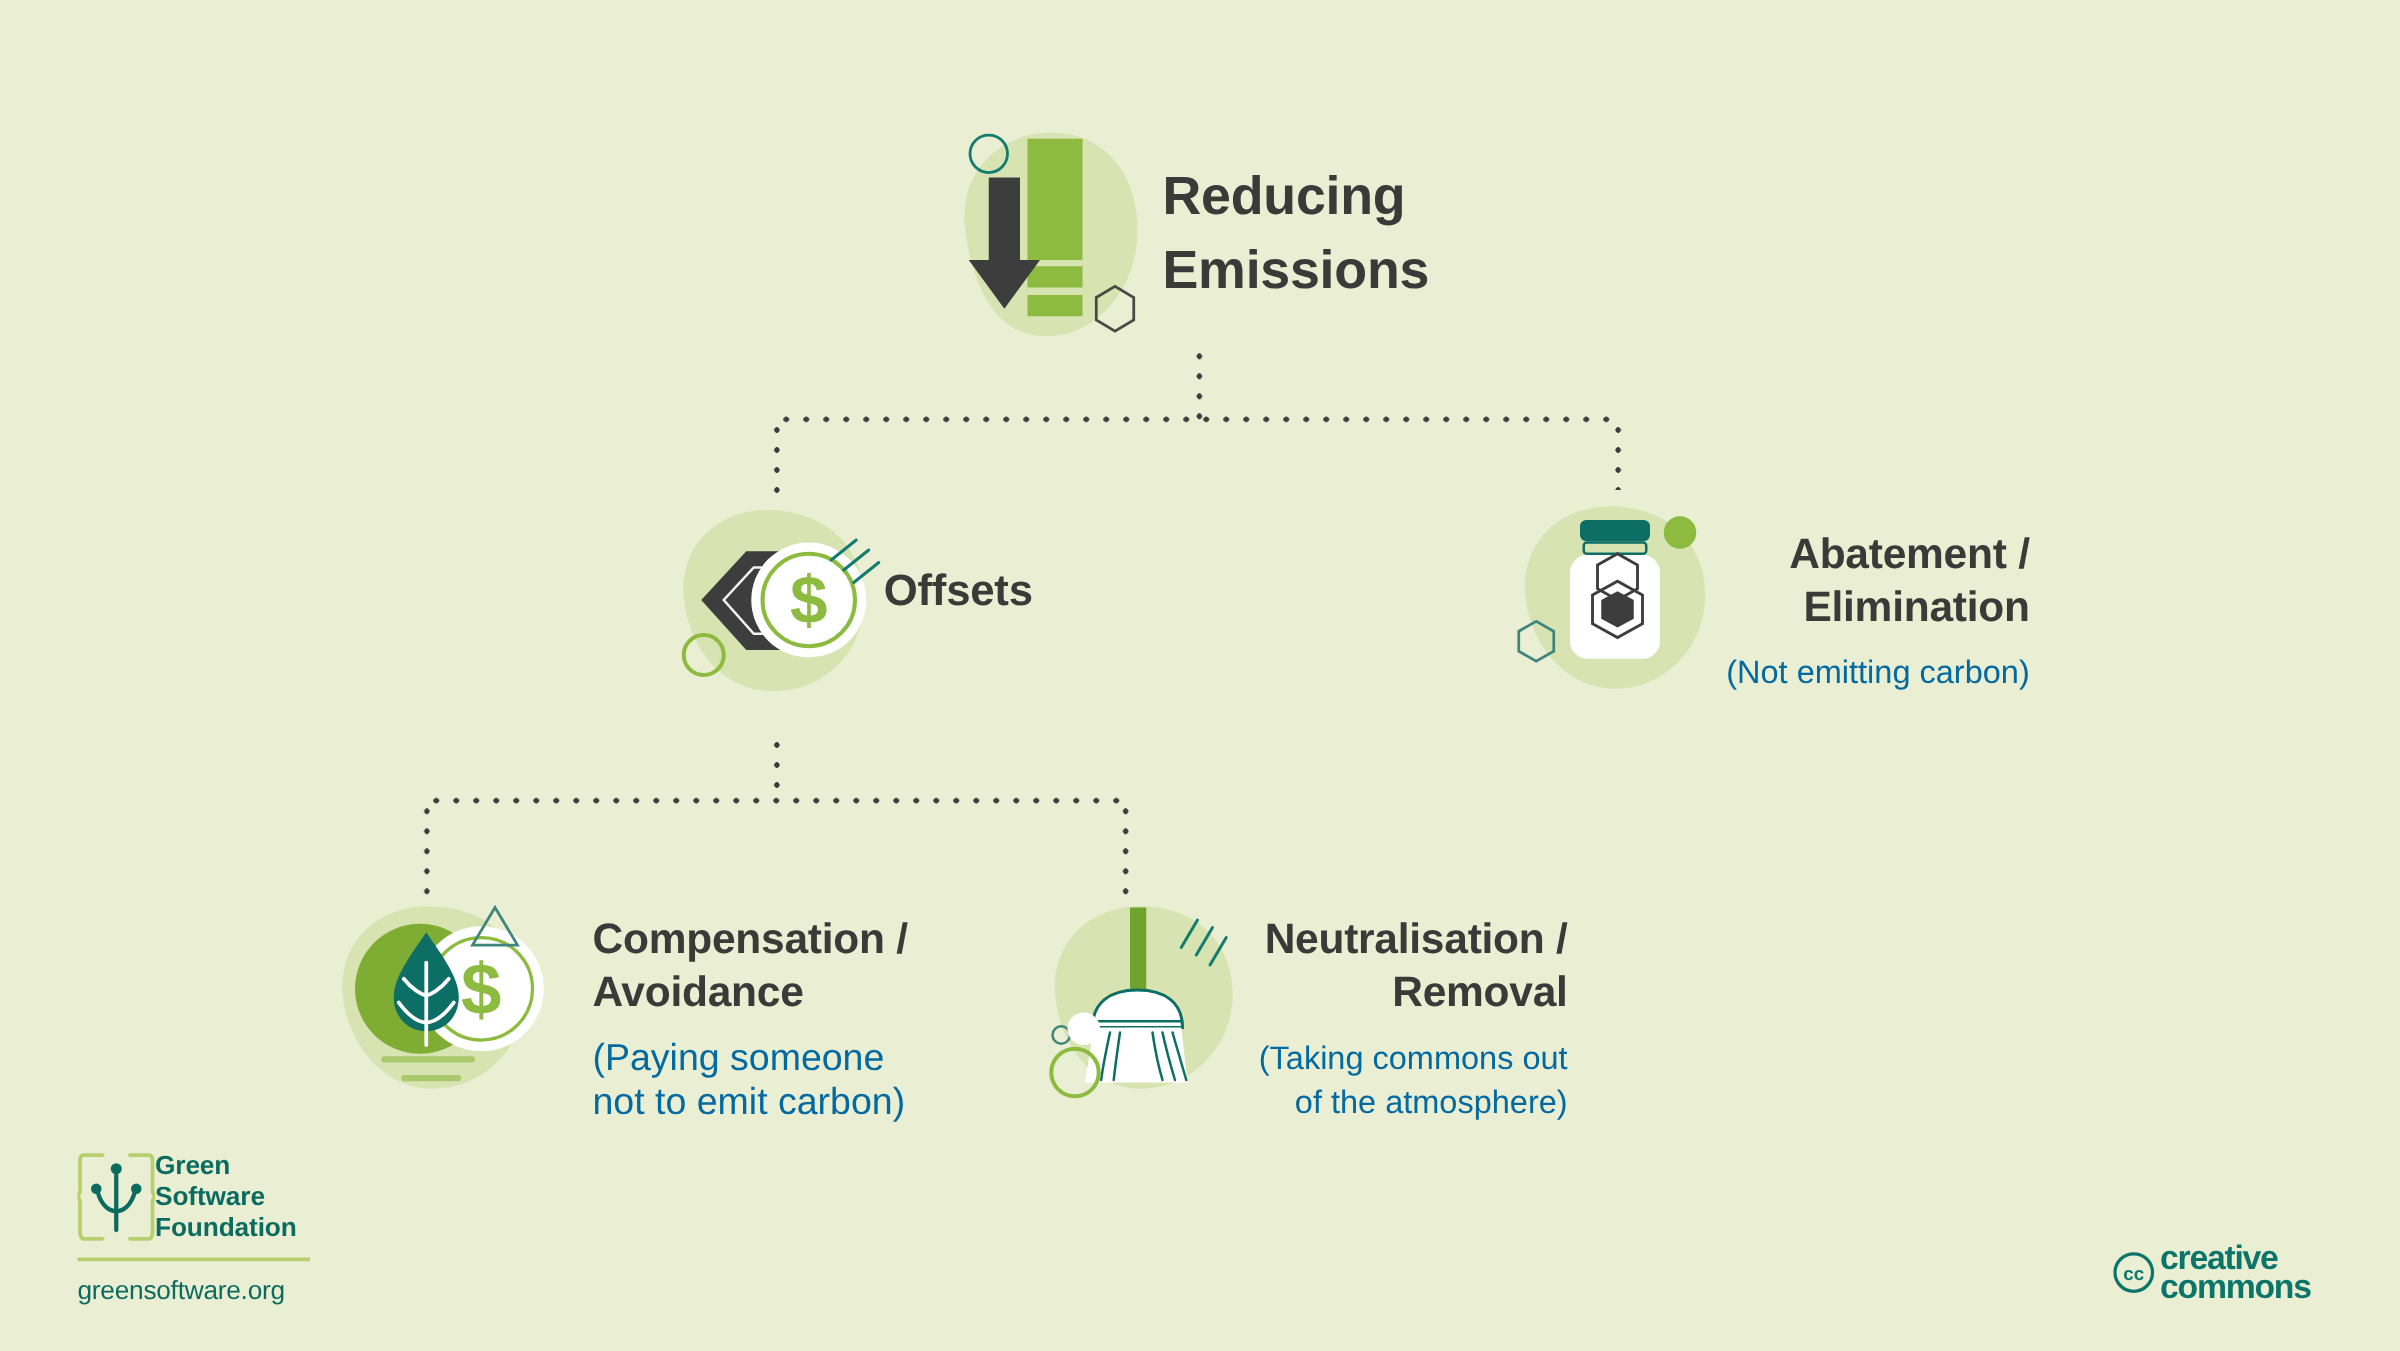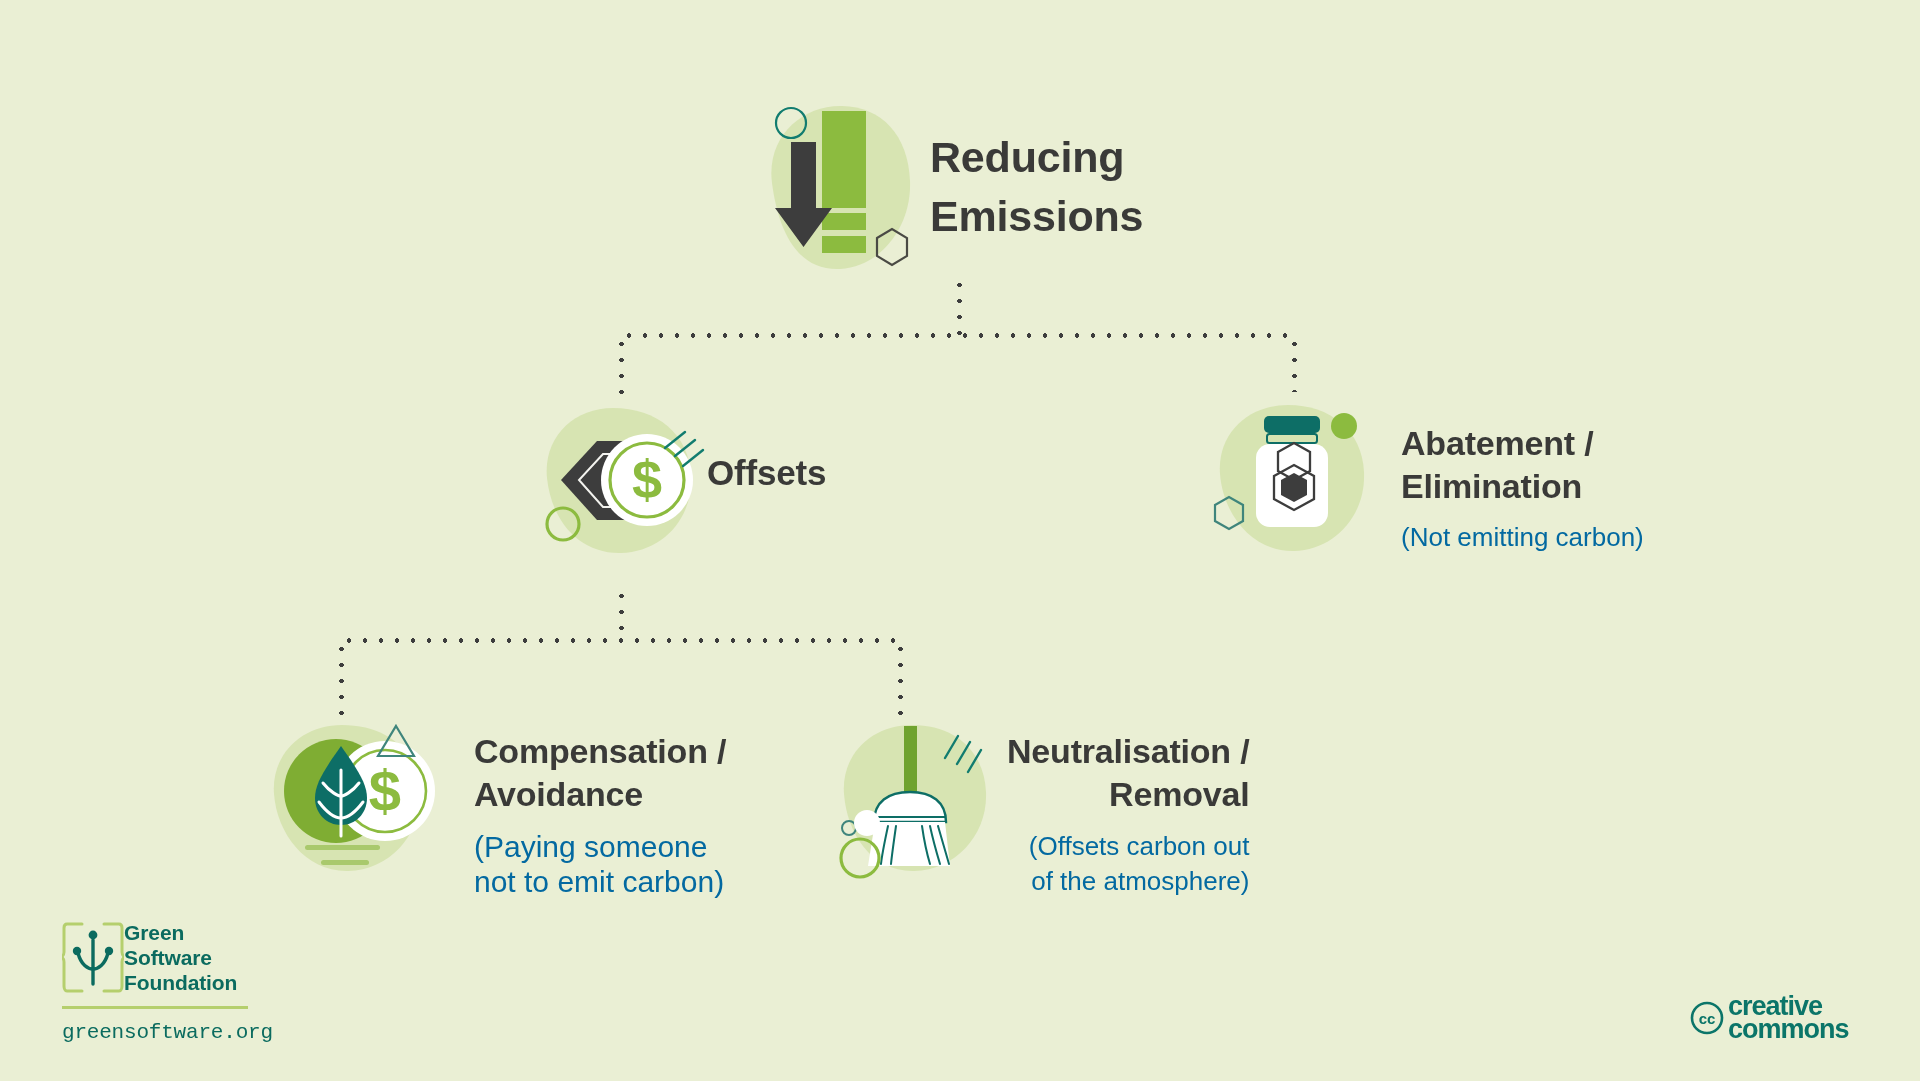--- a/index.html
+++ b/index.html
@@ -42,21 +42,21 @@
   }
 
   
   .gsf { position:absolute; left:62px; top:920px; }
   .gsf-row { display:flex; align-items:center; gap:0; }
   .gsf-name {
     color:#0b6b5f; font-weight:bold; font-size:21px; line-height:25px;
     letter-spacing:-0.1px;
   }
   .gsf-rule { width:186px; height:3px; background:#b5cf6d; margin-top:11px; }
-  .gsf-url { color:#0b6b5f; font-size:21px; margin-top:12px; letter-spacing:-0.2px;font-family:Liberation Mono, monospace; }
+  .gsf-url { color:#0b6b5f; font-size:21px; margin-top:12px; letter-spacing:-0.2px; }
 
   
   .cc { position:absolute; left:1690px; top:995px; display:flex; align-items:center; gap:4px; }
   .cc-text { color:#0b7569; font-weight:bold; font-size:27px; line-height:23px; letter-spacing:-1px; }
 </style>
 </head>
 <body>
 
 <div class="stage">
 
@@ -125,21 +125,21 @@
         <rect x="52" y="18" width="56" height="17" rx="5" fill="#0d6e66"></rect>
         <rect x="55" y="36" width="50" height="9" rx="2.5" fill="none" stroke="#0d6e66" stroke-width="2"></rect>
         <rect x="44" y="46" width="72" height="83" rx="14" fill="#ffffff"></rect>
         <path d="M66 54 L82 45 L98 54 L98 73 L82 82 L66 73 Z" fill="none" stroke="#3d3d3d" stroke-width="2.3"></path>
         <path d="M62 78 L82 67 L102 78 L102 101 L82 112 L62 101 Z" fill="none" stroke="#3d3d3d" stroke-width="2.3"></path>
         <path d="M69 82 L82 75 L95 82 L95 97 L82 104 L69 97 Z" fill="#3d3d3d"></path>
         <circle cx="132" cy="28" r="13" fill="#8cbb3f"></circle>
         <path d="M3 107 L17 99 L31 107 L31 123 L17 131 L3 123 Z" fill="none" stroke="#3f857c" stroke-width="2.2"></path>
       </svg>
     </div>
-    <div class="labels" style="margin-left:24px; padding-top:24px;">
+    <div class="labels" style="margin-left:4px; padding-top:24px;text-align:right;">
       <div class="title" style="font-size:34px; line-height:43px;">
         <span>Abatement /</span><br>
         <span>Elimination</span>
       </div>
       <div class="subtitle" style="font-size:26px; line-height:34px; margin-top:12px;">(Not emitting carbon)</div>
     </div>
   </div>
 
   <div class="node" style="left:268px; top:718px;">
     <div class="iconwrap" style="width:180px; height:165px;">
@@ -198,21 +198,21 @@
         <circle cx="49" cy="105" r="13" fill="#ffffff"></circle>
         <circle cx="42" cy="140" r="19" fill="none" stroke="#8cbb3f" stroke-width="3.2"></circle>
       </svg>
     </div>
     <div class="labels" style="margin-left:14px; padding-top:12px;">
       <div class="title" style="font-size:34px; line-height:43px;">
         <span>Neutralisation /</span><br>
         <span>Removal</span>
       </div>
       <div class="subtitle" style="font-size:26px; line-height:35px; margin-top:13px;">
-        <span>(Offsets carbon out</span><br>
+        <span>(Taking commons out</span><br>
         <span>of the atmosphere)</span>
       </div>
     </div>
   </div>
 
   <div class="gsf">
     <div class="gsf-row">
       <svg width="62" height="74" viewBox="0 0 62 74">
         <path d="M20 3 H5 C3 3 2 5 2 7 V31 C2 33 1 35 0 36 C1 37 2 39 2 41 V65 C2 67 3 70 5 70 H20" fill="none" stroke="#b5cf6d" stroke-width="3" stroke-linecap="round" stroke-linejoin="round"></path>
         <path d="M42 3 H57 C59 3 60 5 60 7 V31 C60 33 61 35 62 36 C61 37 60 39 60 41 V65 C60 67 59 70 57 70 H42" fill="none" stroke="#b5cf6d" stroke-width="3" stroke-linecap="round" stroke-linejoin="round"></path>

